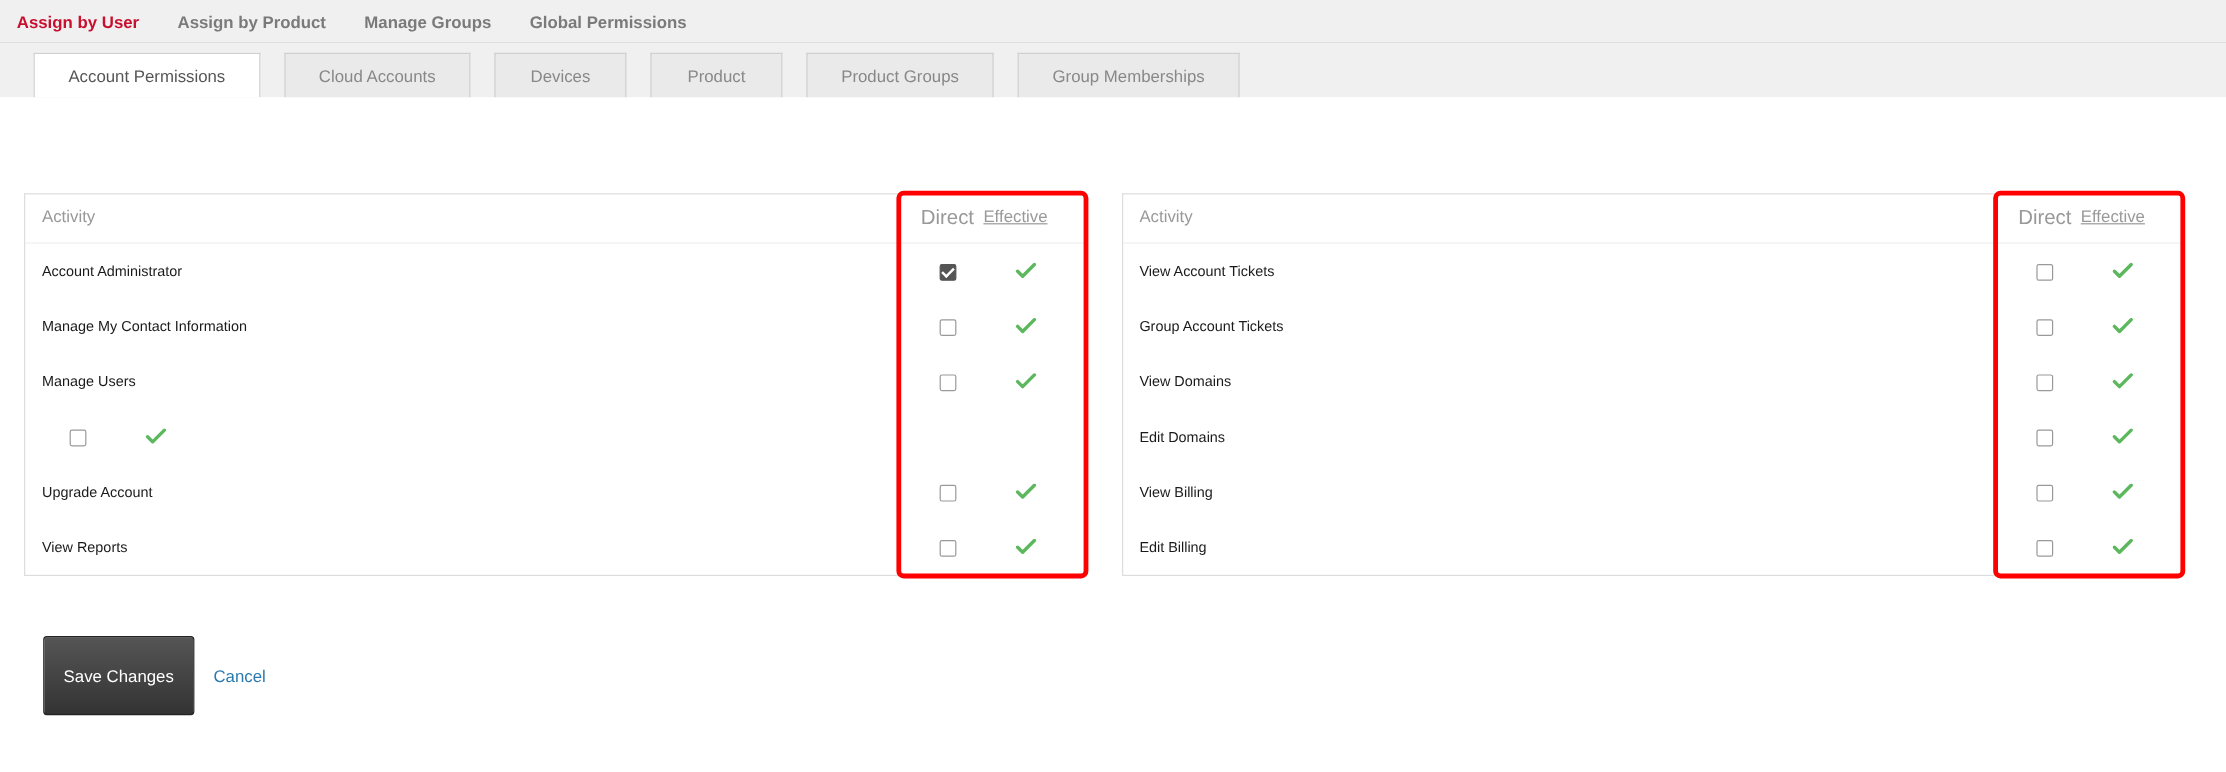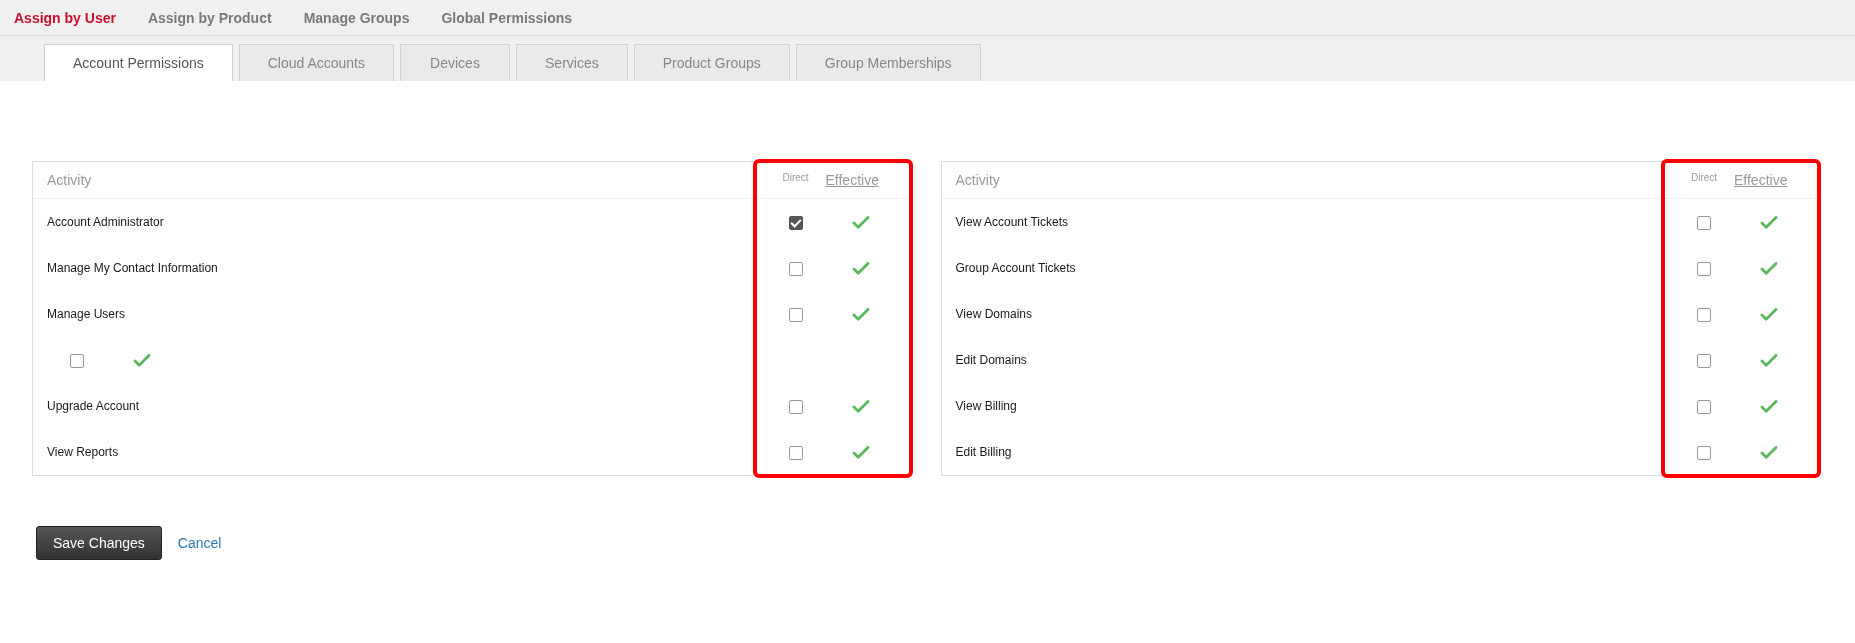--- a/index.html
+++ b/index.html
@@ -23,43 +23,43 @@
       font-weight: bold;
       color: #7a7a7a;
       cursor: pointer;
       padding: 8px 4px;
     }
     .top-nav-item.active {
       color: #c8102e;
     }
     .sub-tabs {
       background: #f0f0f0;
-      padding: 8px 10px 0 44px;
-      display: flex;
-      gap: 6px;
+      padding: 8px 10px 0 28px;
+      display: flex;
+      gap: 20px;
       align-items: center;
     }
     .sub-tab {
       background: #eaeaea;
       border: 1px solid #d0d0d0;
       border-bottom: none;
       padding: 10px 28px;
       font-size: 14px;
       color: #888;
       cursor: pointer;
       min-width: 110px;
       text-align: center;
     }
     .sub-tab.active {
       background: #fff;
       color: #555;
       border-color: #d0d0d0;
     }
     .content {
-      padding: 80px 36px 30px 32px;
+      padding: 80px 36px 30px 20px;
       display: flex;
       gap: 30px;
     }
     .panel {
       flex: 1;
       border: 1px solid #ddd;
       position: relative;
     }
     .panel-header {
       display: flex;
@@ -68,21 +68,21 @@
     }
     .panel-header .col-activity {
       flex: 1;
       color: #999;
       font-size: 14px;
     }
     .panel-header .col-direct {
       width: 60px;
       text-align: center;
       color: #999;
-      font-size: 10px;
+      font-size: 17px;
     }
     .panel-header .col-effective {
       width: 70px;
       color: #999;
       font-size: 14px;
       text-decoration: underline;
     }
     .panel-row {
       display: flex;
       padding: 14px 14px;
@@ -150,21 +150,21 @@
     .actions {
       padding: 20px 36px;
       display: flex;
       align-items: center;
       gap: 16px;
     }
     .btn-save {
       background: linear-gradient(to bottom, #555, #333);
       color: #fff;
       border: 1px solid #222;
-      padding: 8px 16px;
+      padding: 24px 16px;
       font-size: 14px;
       border-radius: 3px;
       cursor: pointer;
     }
     .btn-cancel {
       color: #2a7ab0;
       font-size: 14px;
       cursor: pointer;
     }
   </style>
@@ -175,21 +175,21 @@
   <div class="top-nav-item active">Assign by User</div>
   <div class="top-nav-item">Assign by Product</div>
   <div class="top-nav-item">Manage Groups</div>
   <div class="top-nav-item">Global Permissions</div>
 </div>
 
 <div class="sub-tabs">
   <div class="sub-tab active">Account Permissions</div>
   <div class="sub-tab">Cloud Accounts</div>
   <div class="sub-tab">Devices</div>
-  <div class="sub-tab">Services</div>
+  <div class="sub-tab">Product</div>
   <div class="sub-tab">Product Groups</div>
   <div class="sub-tab">Group Memberships</div>
 </div>
 
 <div class="content">
 
   <div class="panel">
     <div class="panel-header">
       <div class="col-activity">Activity</div>
       <div class="col-direct">Direct</div>

